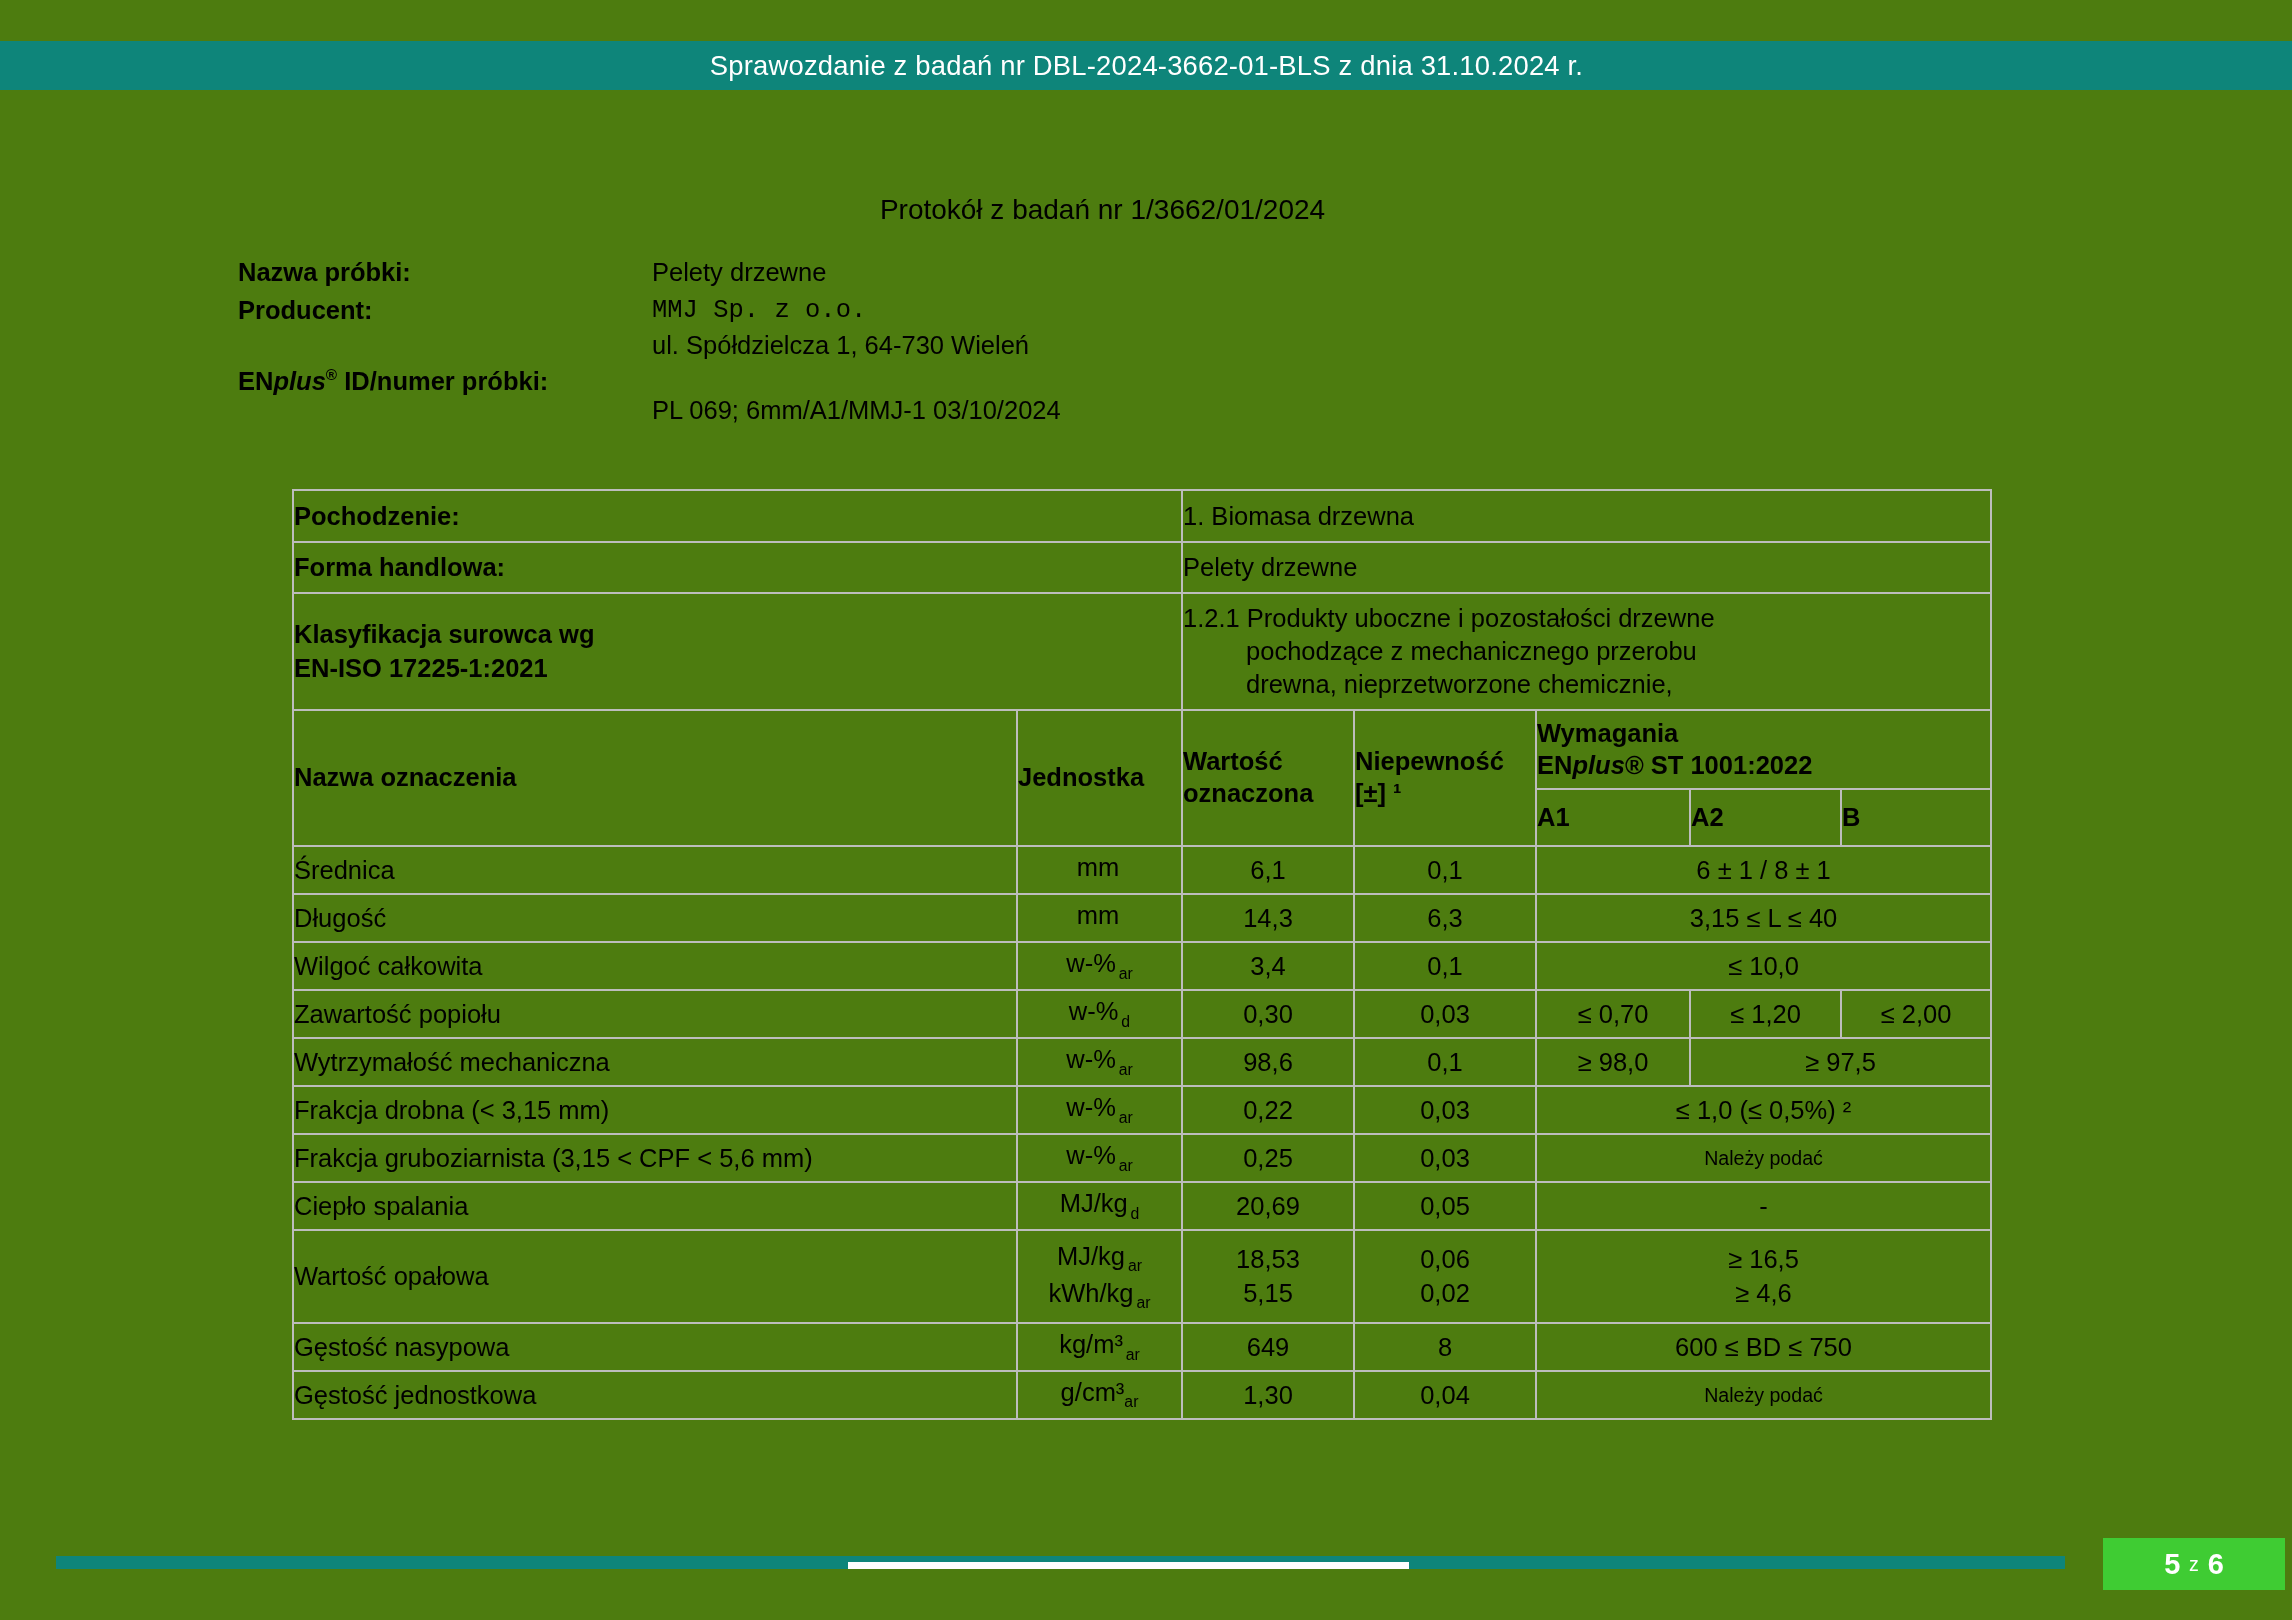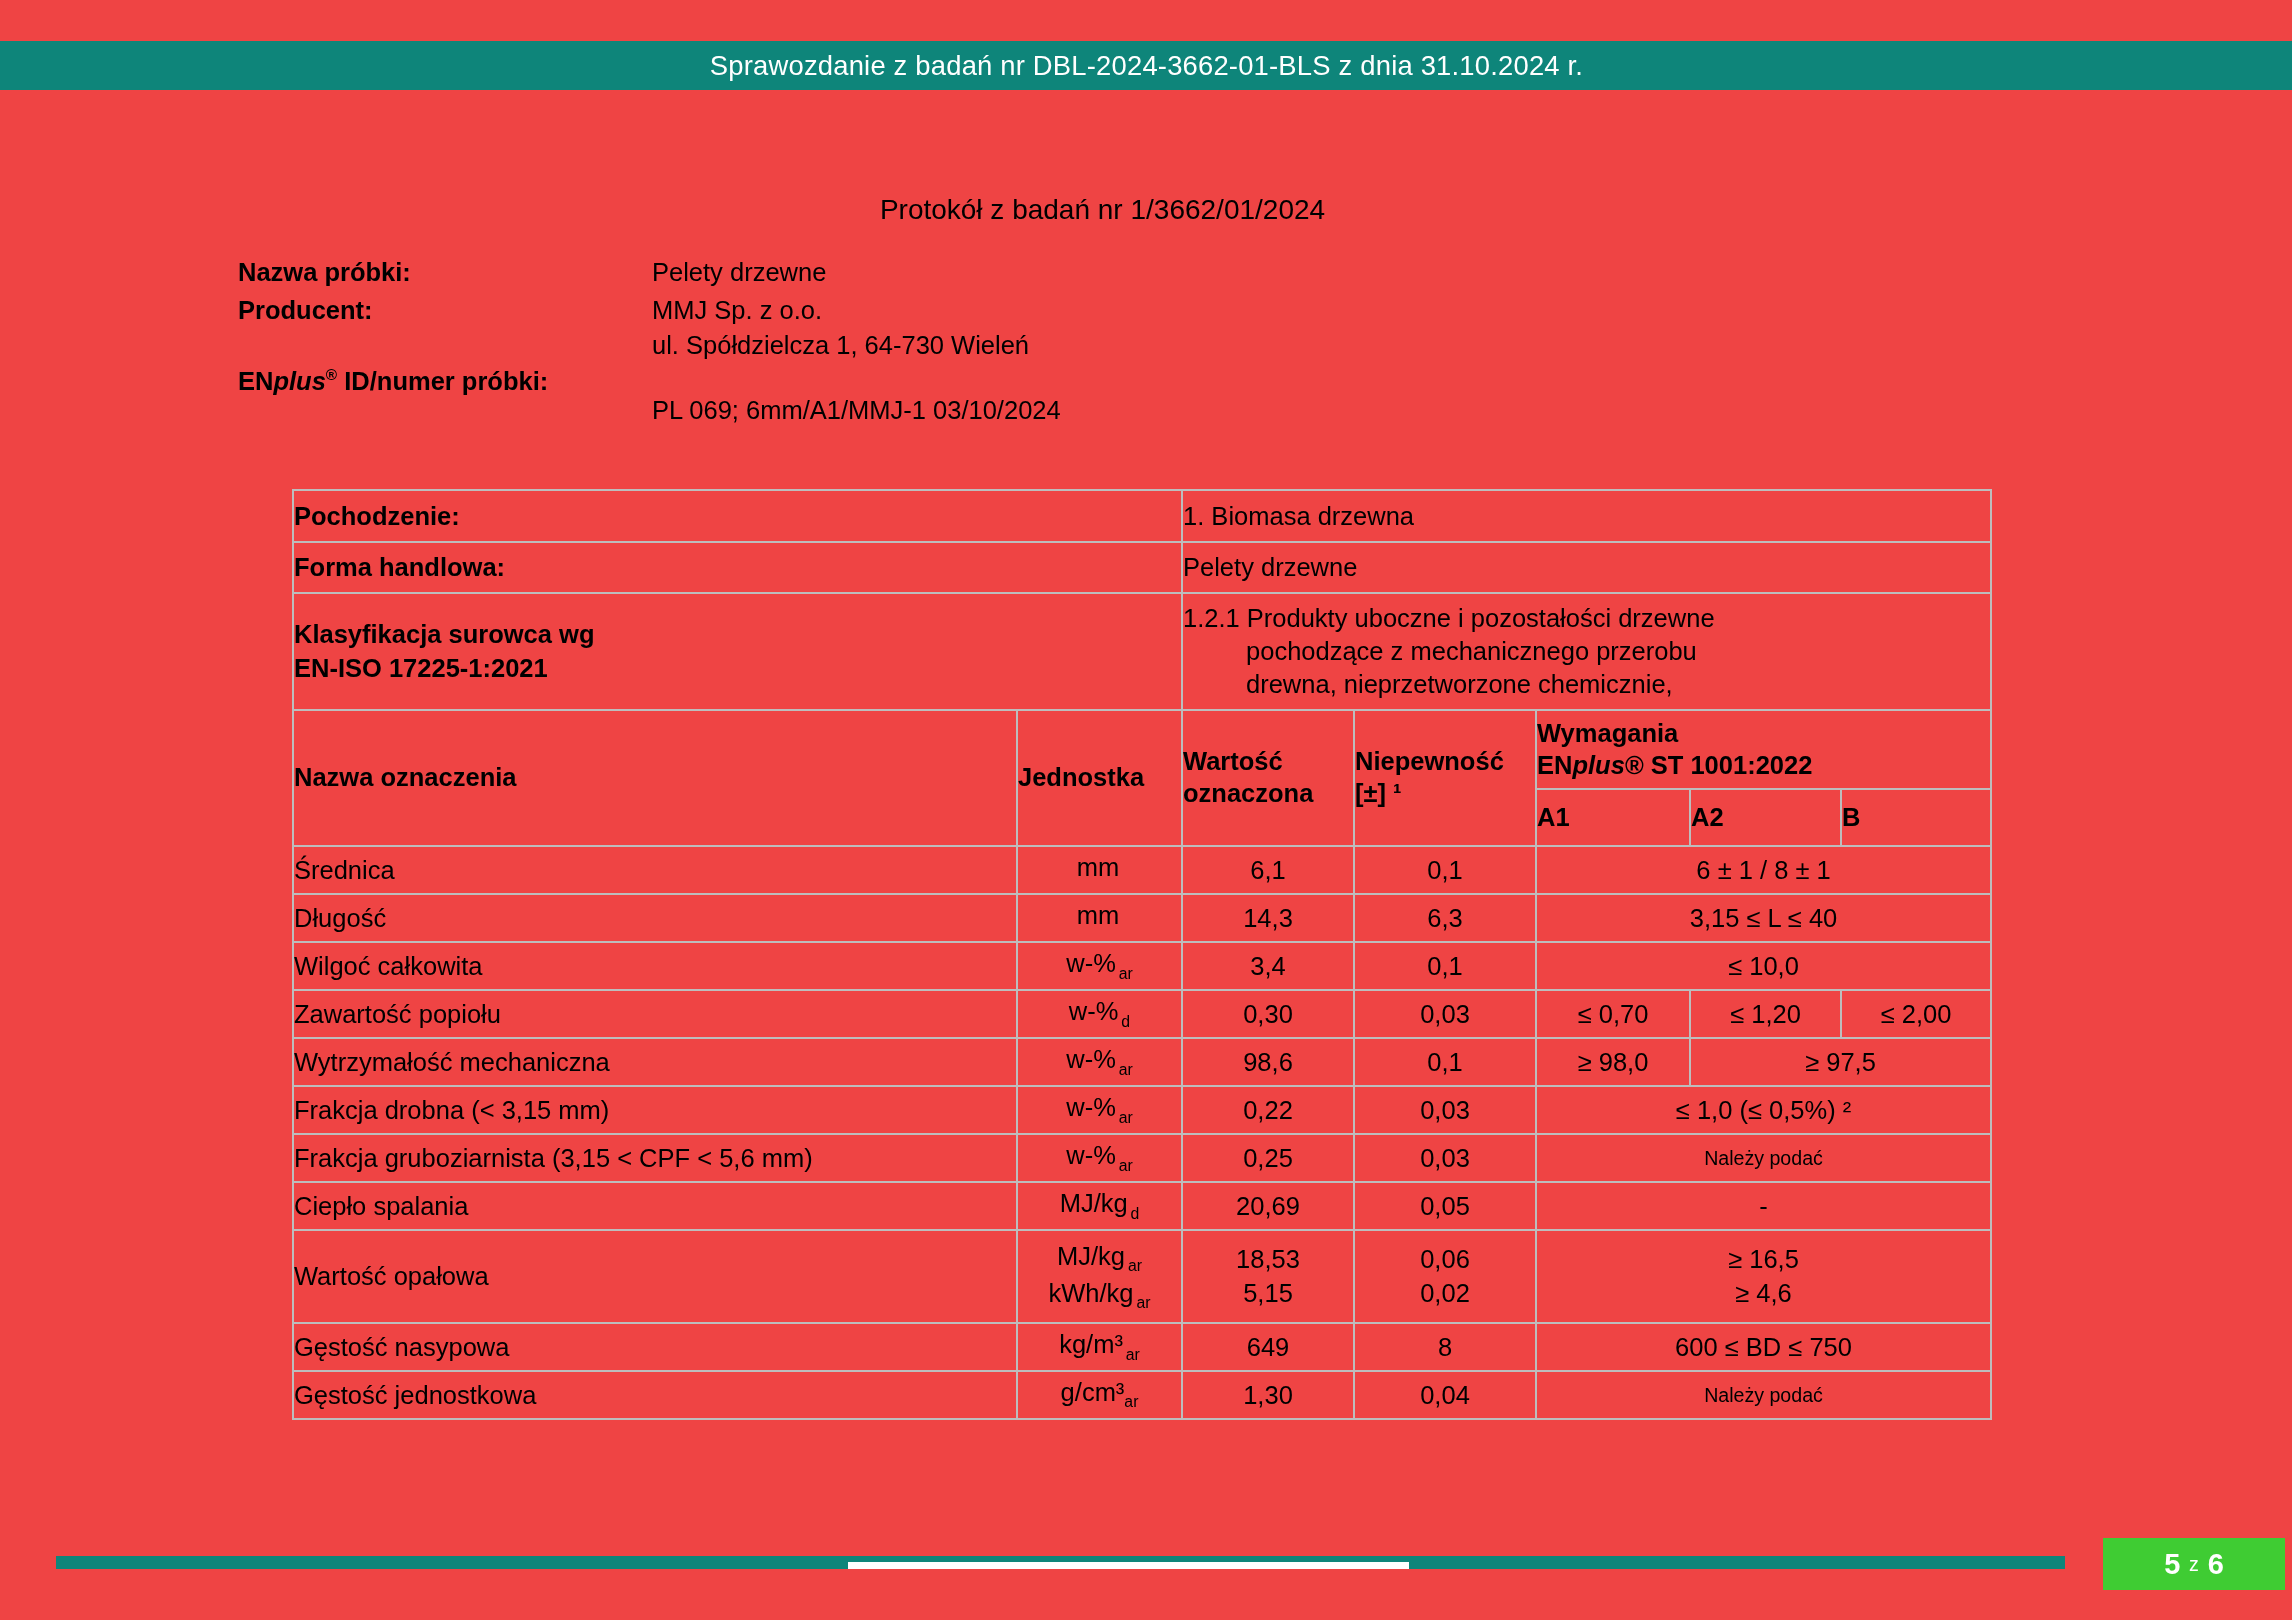--- a/index.html
+++ b/index.html
@@ -1,17 +1,17 @@
 <!DOCTYPE html>
 <html><head>
 <meta charset="utf-8">
 <style>
   html,body { margin:0; padding:0; background:#ffffff; }
   .page {
-    position:relative; width:2293px; height:1620px; background:#ef4444;
+    position:relative; width:2293px; height:1620px; background:#4d7c0f;
     font-family:"Liberation Sans","DejaVu Sans",sans-serif; color:#000;
     overflow:hidden;
   }
   .banner {
     position:absolute; left:0; top:41px; width:2293px; height:49px;
     background:#0e857a; color:#ffffff;
     display:flex; align-items:center; justify-content:center;
     font-size:27.4px; letter-spacing:0.2px;
   }
   .proto-title {
@@ -60,21 +60,21 @@
   <div class="banner">
     <span>Sprawozdanie z badań nr DBL-2024-3662-01-BLS z dnia 31.10.2024 r.</span>
   </div>
 
   <div class="proto-title">Protokół z badań nr 1/3662/01/2024</div>
 
   <div class="info-label" style="top:258px;">Nazwa próbki:</div>
   <div class="info-value" style="top:258px;">Pelety drzewne</div>
 
   <div class="info-label" style="top:296px;">Producent:</div>
-  <div class="info-value" style="top:296px;">MMJ Sp. z o.o.</div>
+  <div class="info-value" style="top:296px;font-family:Liberation Mono, monospace;">MMJ Sp. z o.o.</div>
   <div class="info-value" style="top:331px;">ul. Spółdzielcza 1, 64-730 Wieleń</div>
 
   <div class="info-label" style="top:366px;"><span>EN</span><span class="it">plus</span><span class="reg-sup">®</span><span> ID/numer próbki:</span></div>
   <div class="info-value" style="top:366px;margin-top:30px;">PL 069; 6mm/A1/MMJ-1 03/10/2024</div>
 
   <table class="main">
     <colgroup>
       <col style="width:724px">
         <col style="width:165px">
         <col style="width:172px">

